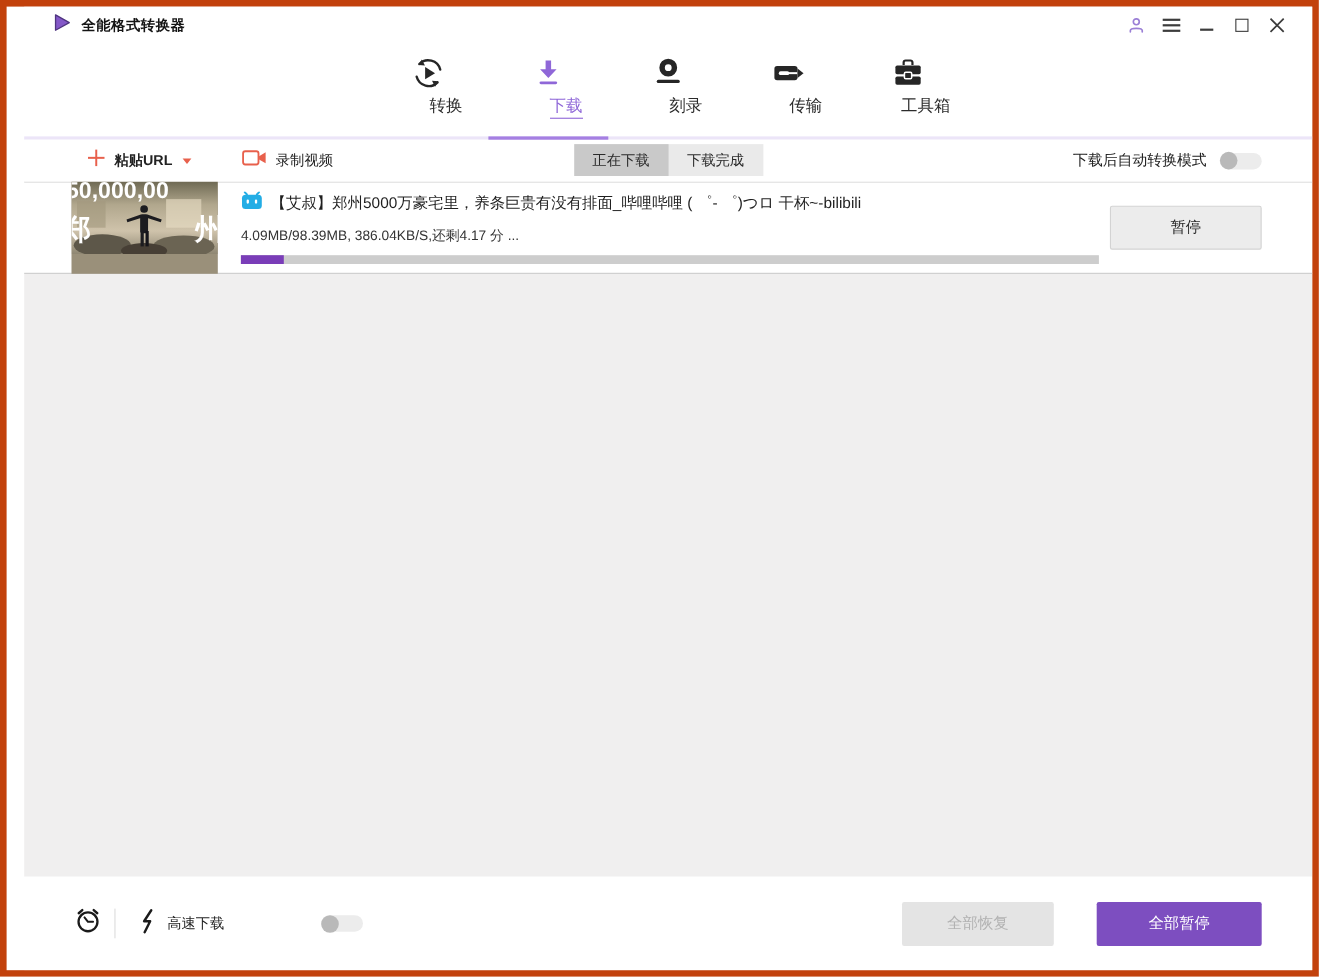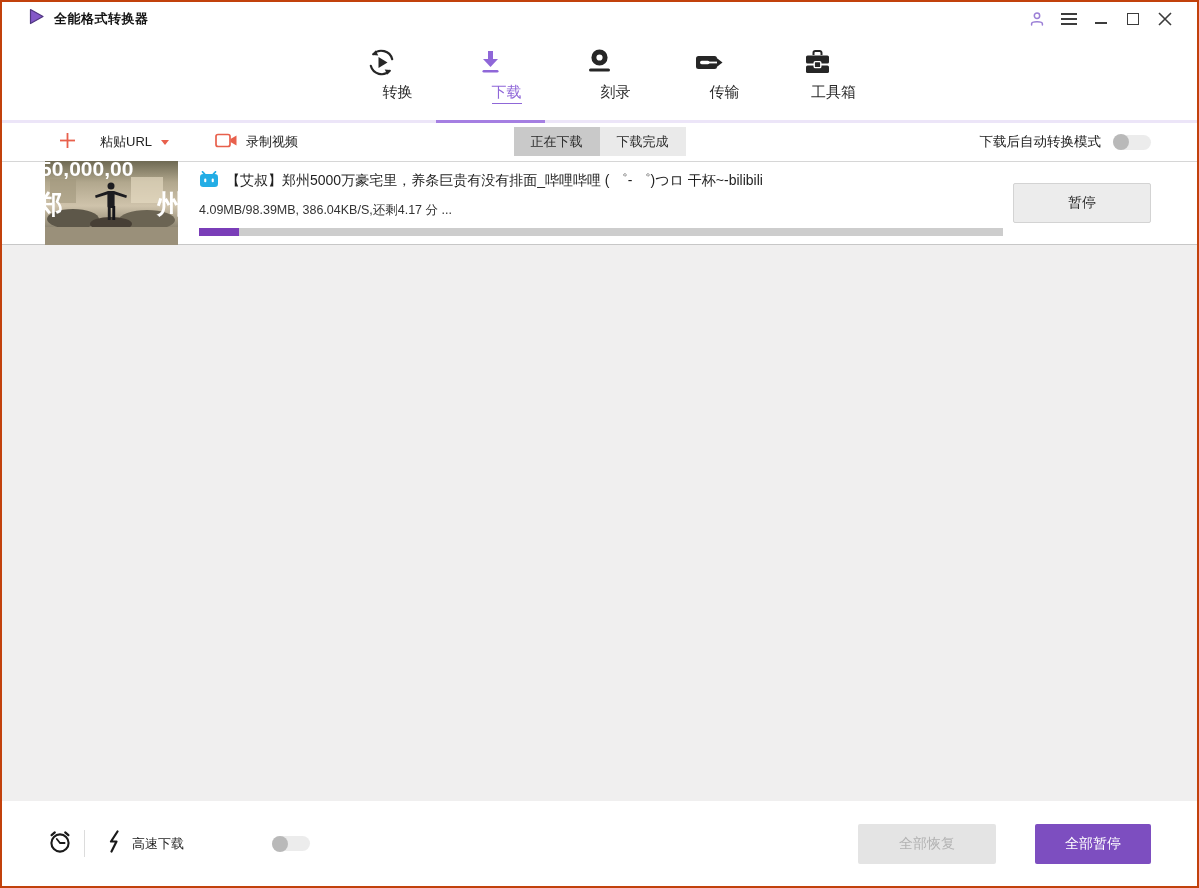--- a/index.html
+++ b/index.html
@@ -1,18 +1,18 @@
 <!DOCTYPE html>
 <html><head>
 <meta charset="utf-8">
 <style>
   * { margin:0; padding:0; box-sizing:border-box; }
   html,body { width:1199px; height:888px; }
   body { font-family:"Liberation Sans","DejaVu Sans",sans-serif; cursor:default; -webkit-font-smoothing:antialiased; }
-  .window { width:1199px; height:888px; background:#fff; border:2px solid #c2410c; display:flex; flex-direction:column; overflow:hidden; }
+  .window { width:1199px; height:888px; background:#fff; border:6px solid #c2410c; display:flex; flex-direction:column; overflow:hidden;padding-left:16px; }
 
   
   .titlebar { height:33px; flex:0 0 33px; display:flex; align-items:center; padding:0 20px 0 26px; background:#fff; }
   .app-title { font-size:13px; font-weight:bold; color:#141414; margin-left:9px; letter-spacing:0.5px; }
   .tb-controls { margin-left:auto; display:flex; align-items:center; }
   .tb-btn { display:flex; align-items:center; justify-content:center; width:24px; height:24px; margin-left:8px; }
   .hamburger { display:flex; flex-direction:column; justify-content:center; gap:3px; }
   .hamburger i { display:block; width:16px; height:2px; background:#3c3c3c; }
   .min-glyph { width:12px; height:2px; background:#3c3c3c; margin-top:8px; }
   .max-glyph { width:12px; height:12px; border:1.6px solid #3c3c3c; }
@@ -58,21 +58,21 @@
   
   .content-empty { flex:1; background:#f0efef; }
 
   
   .footer { height:85px; flex:0 0 85px; background:#fff; display:flex; align-items:center; padding:0 46px 0 45px; }
   .footer-divider { width:1px; height:27px; background:#dcdcdc; margin:0 22px 0 11px; }
   .hs-label { font-size:13px; color:#1d1d1d; margin-left:10px; }
   .footer .toggle { margin-left:88px; }
   .footer-actions { margin-left:auto; display:flex;gap:28px; }
   .resume-all-btn { width:138px; height:40px; background:#e4e4e4; color:#b2b2b2; }
-  .pause-all-btn { width:116px; height:40px; background:#7d4ec0; color:#fff; margin-left:11px; }
+  .pause-all-btn { width:150px; height:40px; background:#7d4ec0; color:#fff; margin-left:11px; }
 </style>
 </head>
 <body>
 
 <div class="window">
 
   <div class="titlebar">
     <span>
       <svg width="17" height="17" viewBox="0 0 17 17">
           <path d="M2.5 1.5 L15 8.5 L2.5 15.5 Z" fill="#8458c8" stroke="#4f3580" stroke-width="1.2" stroke-linejoin="round"></path>
@@ -170,21 +170,21 @@
   </div>
 
   <div class="toolbar">
     <div class="tool-group">
       <span>
         <svg width="17" height="17" viewBox="0 0 17 17">
             <rect x="7.6" y="1" width="1.8" height="15" fill="#e8604c"></rect>
             <rect x="1" y="7.6" width="15" height="1.8" fill="#e8604c"></rect>
           </svg>
       </span>
-      <span class="tool-label" style="margin-left:24px;">粘贴URL</span>
+      <span class="tool-label" style="margin-left:8px;font-weight:bold;">粘贴URL</span>
       <span class="caret-down"></span>
     </div>
 
     <div class="tool-group record-group">
       <span>
         <svg width="23" height="17" viewBox="0 0 23 17">
           <rect x="1" y="2.5" width="14" height="12" rx="2" fill="none" stroke="#e8604c" stroke-width="1.7"></rect>
           <path d="M15.5 7 L21.5 3.5 V13.5 L15.5 10 Z" fill="#e8604c"></path>
         </svg>
       </span>

